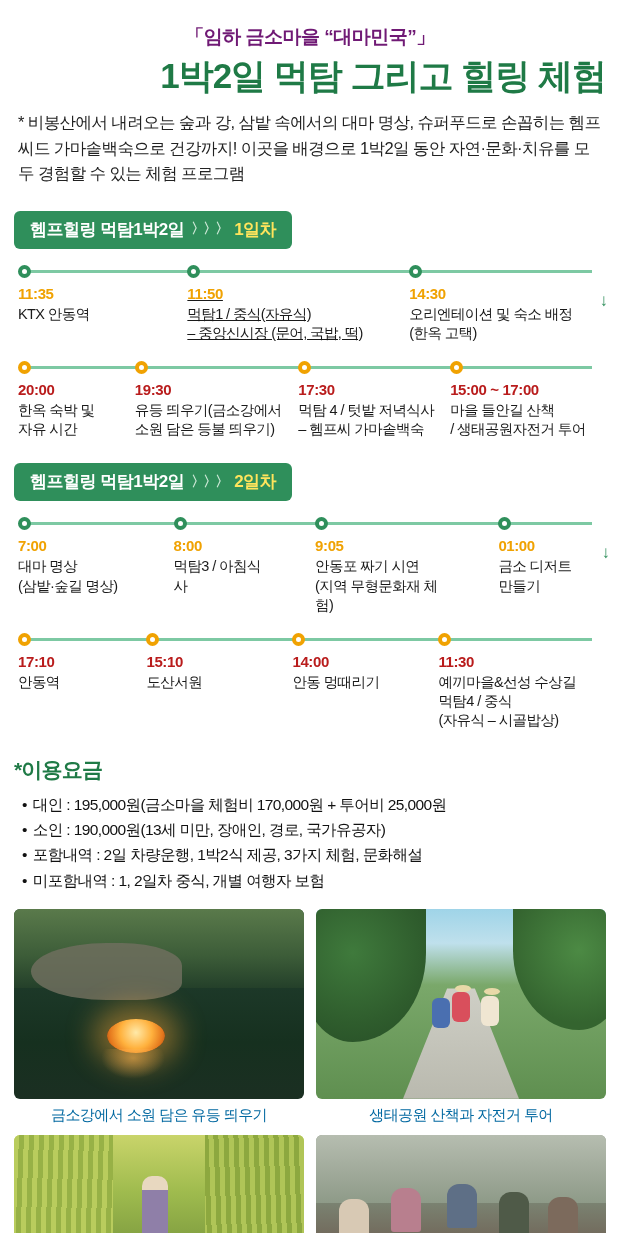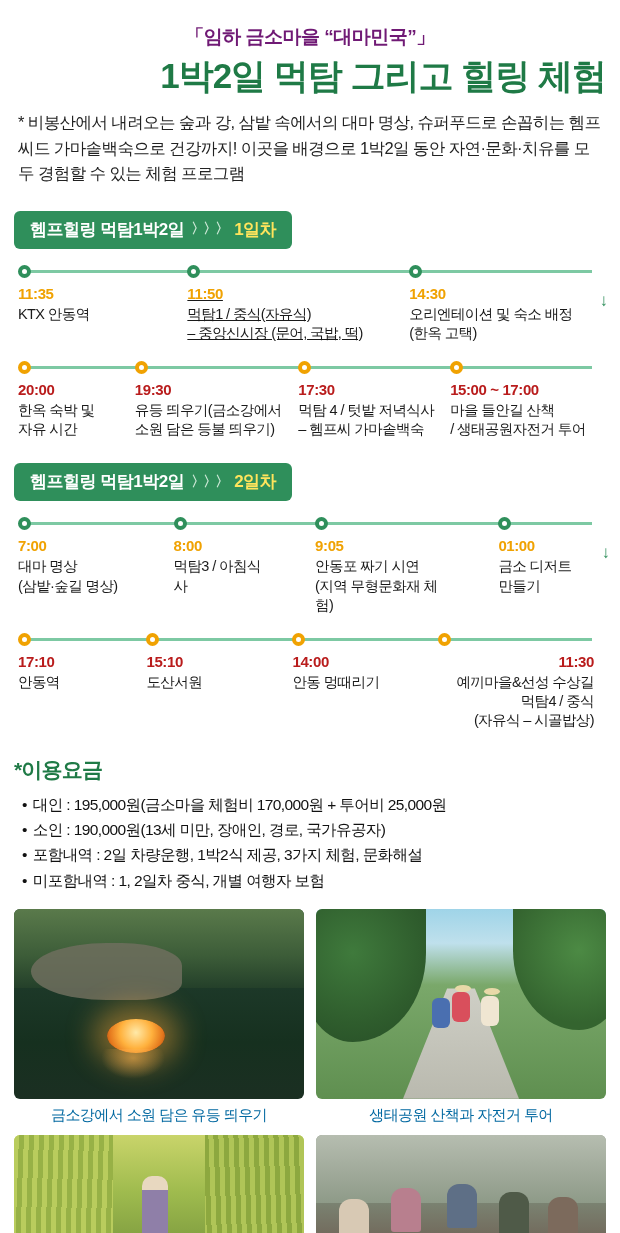--- a/index.html
+++ b/index.html
@@ -346,21 +346,21 @@
         <div class="tl-item" style="width:25%;">
           <span class="dot alt"></span>
           <div class="time green">15:10</div>
           <div class="desc">도산서원</div>
         </div>
         <div class="tl-item" style="width:25%;">
           <span class="dot alt"></span>
           <div class="time green">14:00</div>
           <div class="desc">안동 멍때리기</div>
         </div>
-        <div class="tl-item" style="width:28%;text-align:right;">
+        <div class="tl-item" style="width:28%;">
           <span class="dot alt"></span>
           <div class="time green">11:30</div>
           <div class="desc">예끼마을&amp;선성 수상길
 먹탐4 / 중식
 (자유식 – 시골밥상)</div>
         </div>
       </div>
     </div>
   </div>
 

